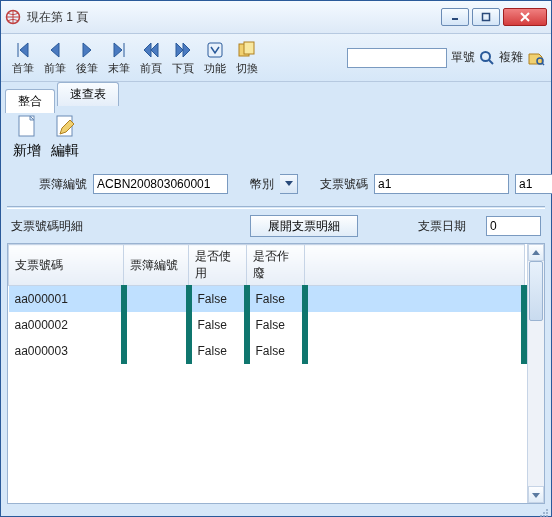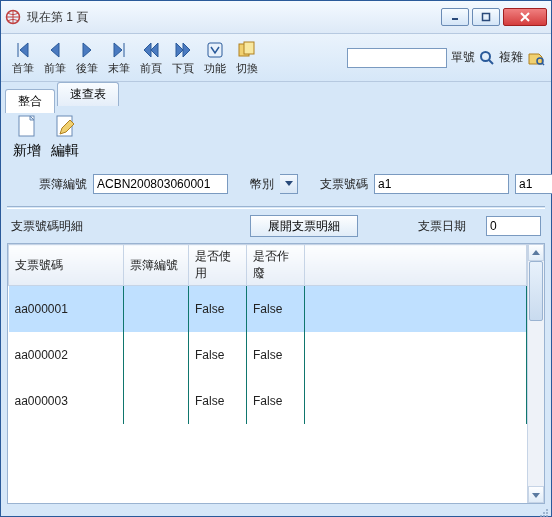--- a/index.html
+++ b/index.html
@@ -46,21 +46,21 @@
 .detailhdr .hdrlbl { color: #222; }
 .detailhdr .expandbtn { width: 108px; height: 22px; border: 1px solid #7a9ac0; background: linear-gradient(#fdfeff,#e0ecf8); cursor: pointer; }
 .detailhdr .usedlbl { color: #222; }
 .detailhdr .usedval { width: 55px; height: 20px; background: #fff; border: 1px solid #7a9ac0; padding: 0 3px; }
 
 .gridwrap { flex: 1; border: 1px solid #9ab3d1; background: #fff; display: flex; flex-direction: column; overflow: hidden; }
 .gridinner { flex: 1; display: flex; overflow: hidden; }
 .grid { flex: 1; overflow: auto; }
 table { border-collapse: collapse; width: 100%; }
 th { background: linear-gradient(#fdfeff,#e7eef7); border: 1px solid #c6d4e6; padding: 3px 6px; font-weight: normal; text-align: left; color: #222; height: 20px; }
-td { border-right: 1px solid #0f766e; padding: 16px 6px; height: 18px; color: #222; }
+td { border-right: 6px solid #0f766e; padding: 6px 6px; height: 18px; color: #222; }
 tr.sel td { background: #bfe0ff; }
 .vscroll { width: 17px; background: #eef2f8; border-left: 1px solid #c6d4e6; position: relative; }
 .vscroll .arrow { height: 17px; background: linear-gradient(#fdfeff,#e0ecf8); border: 1px solid #c6d4e6; display: flex; align-items: center; justify-content: center; cursor: pointer; }
 .vscroll .track { position: absolute; top: 17px; bottom: 17px; left: 0; right: 0; }
 .vscroll .thumb { position: absolute; top: 0; height: 60px; left: 1px; right: 1px; background: linear-gradient(#e8f1fb,#c9dbef); border: 1px solid #9ab3d1; border-radius: 2px; }
 .vscroll .arrow.down { position: absolute; bottom: 0; left: 0; right: 0; }
 .statusstrip { height: 6px; display:flex; justify-content:flex-end; align-items:center; padding-right:2px;}
 .grip { width: 12px; height: 10px;}
 </style>
 </head>

